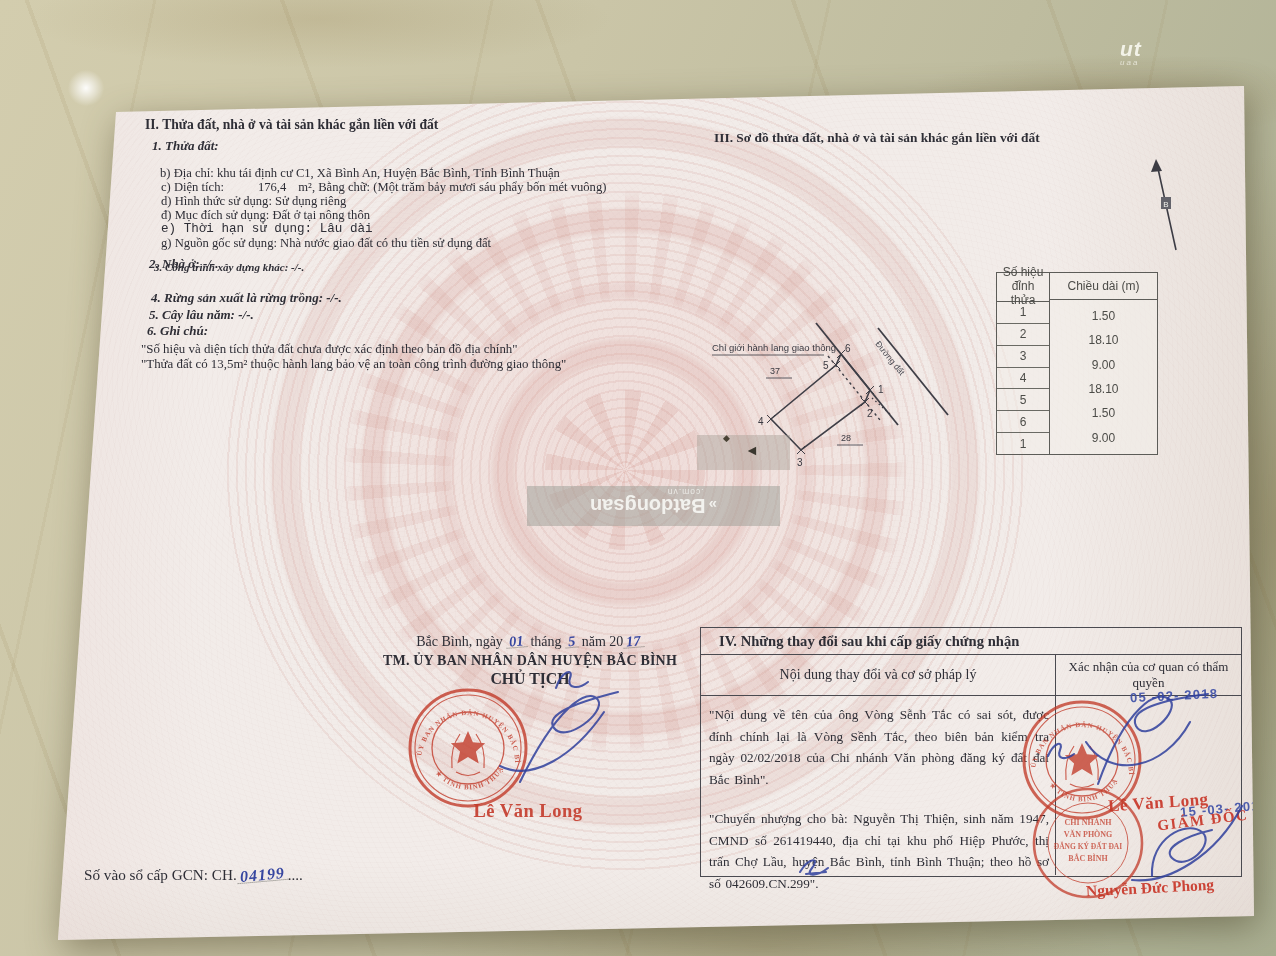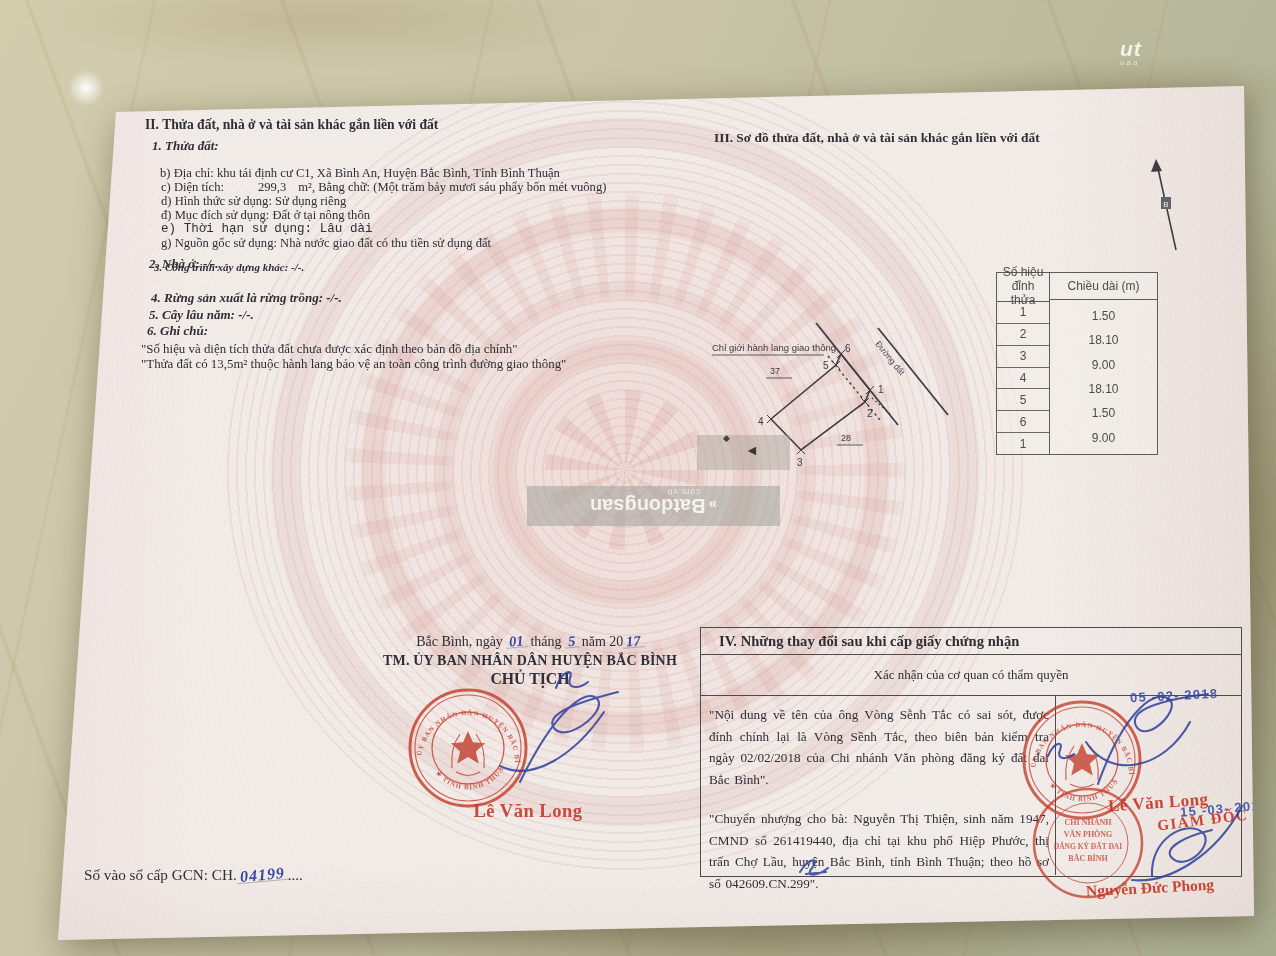--- a/index.html
+++ b/index.html
@@ -143,21 +143,21 @@
   <div class="paper">
 
     <div class="drum"></div>
     <div class="drum-core"></div>
     <div class="guilloche"></div>
 
     <div class="tl b" style="left:145px;top:117px;font-size:13.6px;">II. Thửa đất, nhà ở và tài sản khác gắn liền với đất</div>
     <div class="tl bi" style="left:152px;top:138px;font-size:13px;font-style:italic;">1. Thửa đất:</div>
     <div class="tl" style="left:160px;top:166px;">b) Địa chỉ: khu tái định cư C1, Xã Bình An, Huyện Bắc Bình, Tỉnh Bình Thuận</div>
     <div class="tl" style="left:161px;top:180px;">
-      <span>c) Diện tích:</span><span style="margin-left:34px;">299,3</span><span style="margin-left:12px;">m²</span><span>, Bằng chữ: (Một trăm bảy mươi sáu phẩy bốn mét vuông)</span>
+      <span>c) Diện tích:</span><span style="margin-left:34px;">176,4</span><span style="margin-left:12px;">m²</span><span>, Bằng chữ: (Một trăm bảy mươi sáu phẩy bốn mét vuông)</span>
     </div>
     <div class="tl" style="left:161px;top:194px;">d) Hình thức sử dụng: Sử dụng riêng</div>
     <div class="tl" style="left:161px;top:208px;">đ) Mục đích sử dụng: Đất ở tại nông thôn</div>
     <div class="tl" style="left:161px;top:222px;font-family:Liberation Mono, monospace;">e) Thời hạn sử dụng: Lâu dài</div>
     <div class="tl" style="left:161px;top:236px;">g) Nguồn gốc sử dụng: Nhà nước giao đất có thu tiền sử dụng đất</div>
     <div class="tl bi" style="left:149px;top:256px;font-size:13px;">2. Nhà ở: -/-.</div>
     <div class="tl bi" style="left:154px;top:261px;font-size:11px;">3. Công trình xây dựng khác: -/-.</div>
     <div class="tl bi" style="left:151px;top:290px;font-size:13px;">4. Rừng sản xuất là rừng trồng: -/-.</div>
     <div class="tl bi" style="left:149px;top:307px;font-size:13px;">5. Cây lâu năm: -/-.</div>
     <div class="tl bi" style="left:147px;top:323px;font-size:13px;">6. Ghi chú:</div>
@@ -199,20 +199,21 @@
         <span>năm 20</span><span class="hand">17</span>
       </div>
       <div class="sg-committee">TM. ỦY BAN NHÂN DÂN HUYỆN BẮC BÌNH</div>
       <div class="sg-title">CHỦ TỊCH</div>
     </div>
     <div class="name-left">Lê Văn Long</div>
 
     <div class="ch-table">
       <div class="ch-h1">IV. Những thay đổi sau khi cấp giấy chứng nhận</div>
       <div class="ch-h2">
+        <div class="ch-h2-left">Nội dung thay đổi và cơ sở pháp lý</div>
         <div class="ch-h2-right">Xác nhận của cơ quan có thẩm quyền</div>
       </div>
       <div class="ch-body">
         <div class="entry entry-1">"Nội dung về tên của ông Vòng Sễnh Tắc có sai sót, được đính chính lại là Vòng Sềnh Tắc, theo biên bản kiểm tra ngày 02/02/2018 của Chi nhánh Văn phòng đăng ký đất đai Bắc Bình".</div>
         <div class="entry entry-2">"Chuyển nhượng cho bà: Nguyễn Thị Thiện, sinh năm 1947, CMND số 261419440, địa chỉ tại khu phố Hiệp Phước, thị trấn Chợ Lầu, huyện Bắc Bình, tỉnh Bình Thuận; theo hồ sơ số 042609.CN.299".</div>
       </div>
     </div>
 
     <div class="stamp stamp1">05 -02- 2018</div>
     <div class="stamp stamp2">15 -03- 2018</div>

